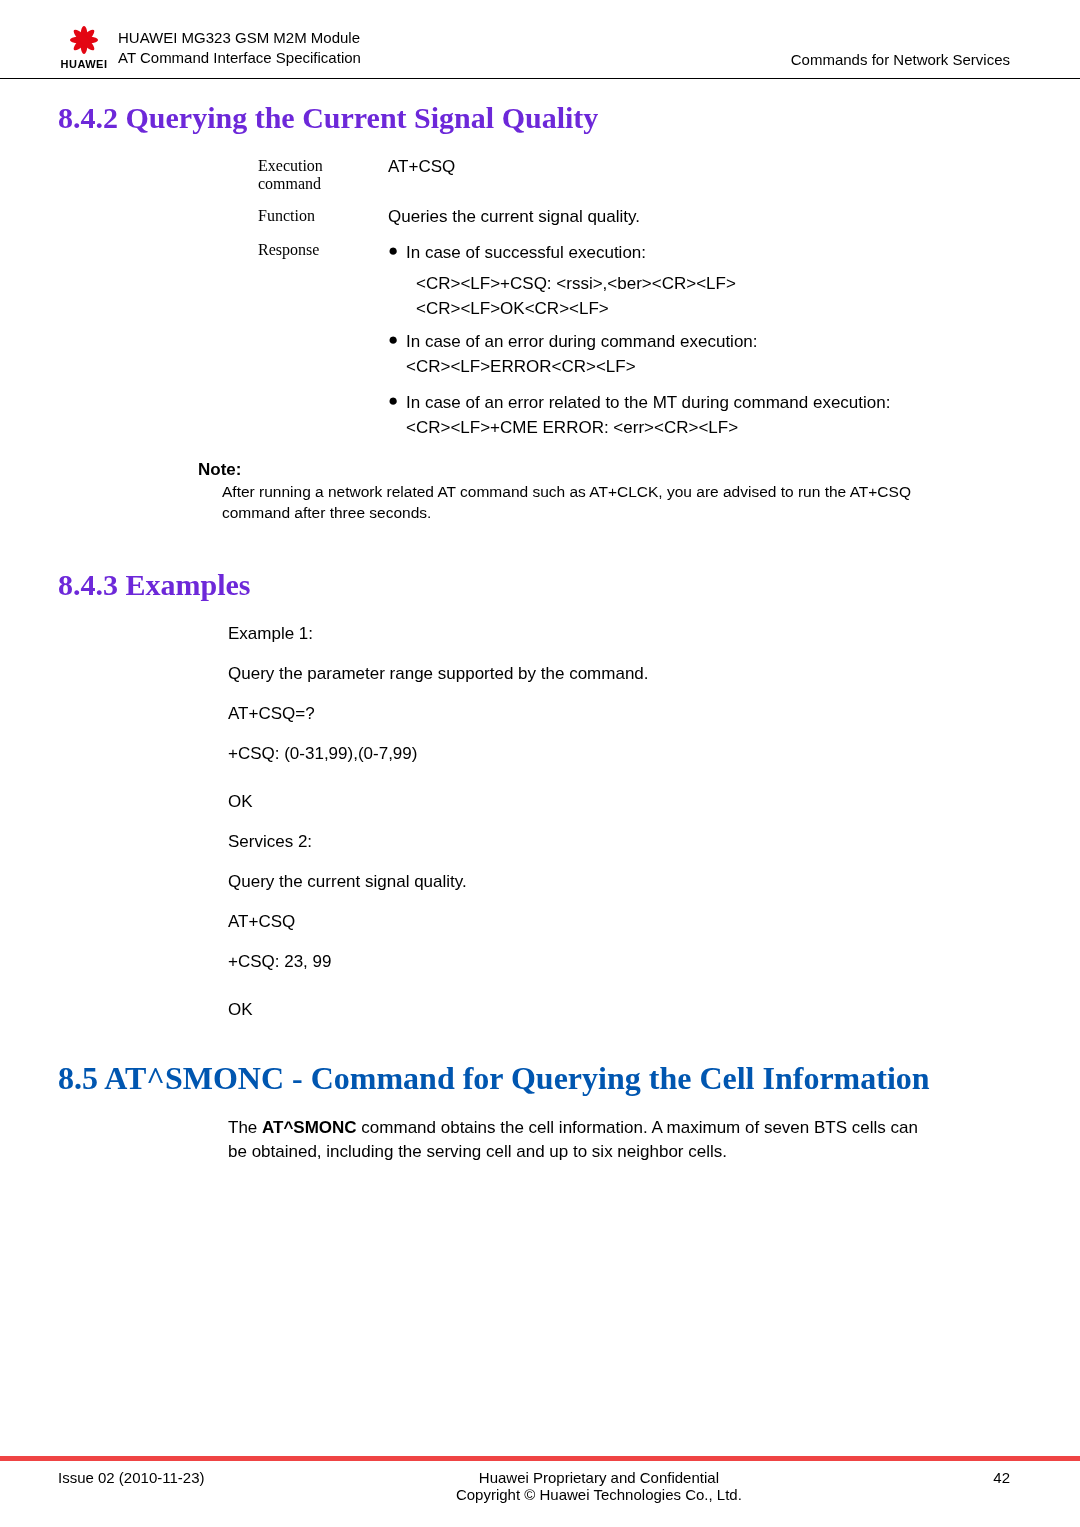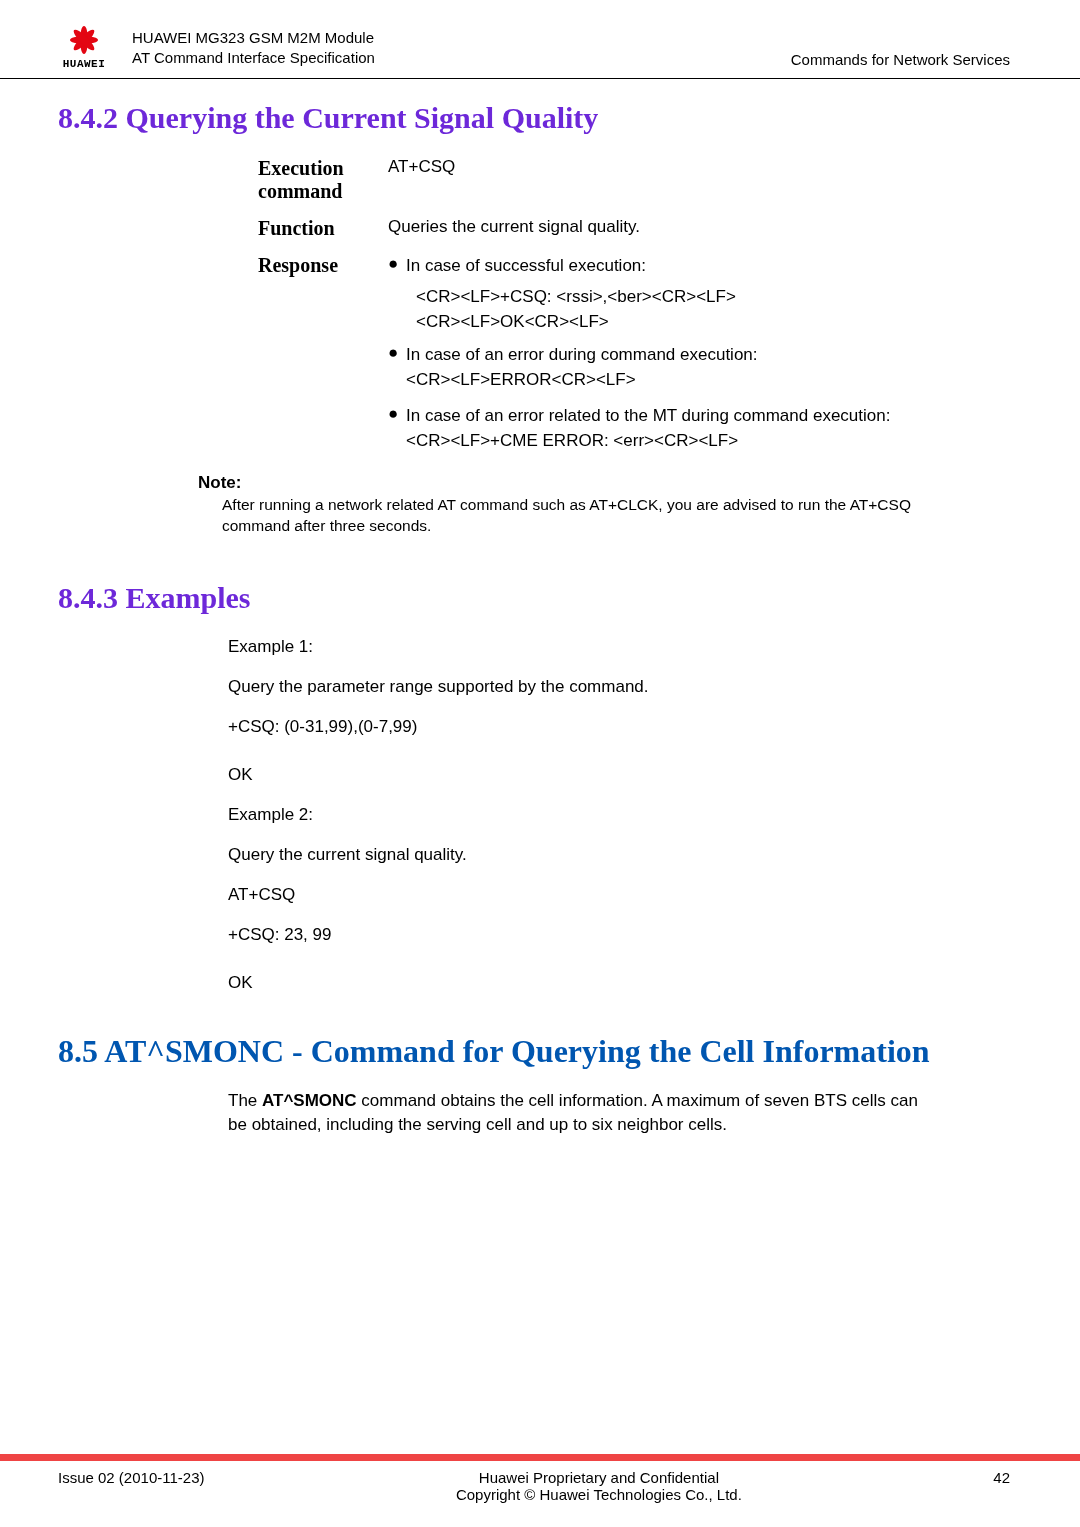--- a/index.html
+++ b/index.html
@@ -13,21 +13,21 @@
     font-size: 17px;
   }
   .header {
     display: flex;
     align-items: flex-end;
     justify-content: space-between;
     padding: 22px 70px 8px 58px;
     border-bottom: 1px solid #000;
   }
   .header-left { display: flex; align-items: flex-end; }
-  .huawei-logo { width: 52px; margin-right: 22px; font-family: Liberation Mono, monospace; }
+  .huawei-logo { width: 52px; margin-right: 8px; }
   .logo-petals { position: relative; width: 52px; height: 36px; }
   .logo-text { font-size: 11px; font-weight: bold; color: #000; letter-spacing: 0.5px; text-align: center; }
   .header-lines { font-size: 15px; line-height: 1.35; padding-bottom: 2px; }
   .header-right { font-size: 15px; padding-bottom: 2px; }
 
   .content { padding: 0 70px 0 58px; }
 
   .h2 {
     font-family: "Palatino Linotype", "Book Antiqua", Palatino, serif;
     color: #6d28d9;
@@ -44,22 +44,22 @@
     margin-top: 38px;
     margin-bottom: 18px;
     line-height: 1.25;
   }
 
   .deflist { margin-left: 200px; margin-right: 30px; }
   .defrow { display: flex; align-items: flex-start; margin-bottom: 14px; }
   .defrow .term {
     flex: 0 0 130px;
     font-family: "Palatino Linotype", "Book Antiqua", Palatino, serif;
-    font-weight: bold;
-    font-size: 20px;
+    font-weight: normal;
+    font-size: 16px;
   }
   .defrow .def { flex: 1; }
   .resp-bullets .bullet { display: flex; margin-bottom: 6px; }
   .resp-bullets .bullet .dot { flex: 0 0 18px; font-size: 17px; line-height: 1.2; }
   .resp-bullets .lines { line-height: 1.45; }
   .indent-line { padding-left: 28px; line-height: 1.45; margin-bottom: 1px; }
 
   .note-block { margin-left: 140px; margin-right: 60px; margin-top: 12px; }
   .note-label { font-weight: bold; font-size: 17px; margin-bottom: 2px; }
   .note-text { font-size: 15.5px; line-height: 1.35; padding-left: 24px; }
@@ -69,21 +69,21 @@
   .ex-spacer { height: 8px; }
 
   .smonc-body { margin-left: 170px; margin-right: 80px; font-size: 17px; line-height: 1.4; }
 
   .footer {
     position: absolute;
     bottom: 24px;
     left: 0;
     right: 0;
     padding: 8px 70px 0 58px;
-    border-top: 7px solid #ef4444;
+    border-top: 5px solid #ef4444;
     display: flex;
     align-items: flex-start;
     justify-content: space-between;
     font-size: 15px;
   }
   .footer-mid { text-align: center; flex: 1; }
 </style>
 </head>
 <body>
 
@@ -157,24 +157,25 @@
   <div class="note-block">
     <div class="note-label">Note:</div>
     <div class="note-text">After running a network related AT command such as AT+CLCK, you are advised to run the AT+CSQ command after three seconds.</div>
   </div>
 
   <div class="h2" style="margin-top:44px;">8.4.3 Examples</div>
 
   <div class="examples-body">
     <div class="ex-line">Example 1:</div>
     <div class="ex-line">Query the parameter range supported by the command.</div>
+    <div class="ex-line">AT+CSQ=?</div>
     <div class="ex-line">+CSQ: (0-31,99),(0-7,99)</div>
     <div class="ex-spacer"></div>
     <div class="ex-line">OK</div>
-    <div class="ex-line">Example 2:</div>
+    <div class="ex-line">Services 2:</div>
     <div class="ex-line">Query the current signal quality.</div>
     <div class="ex-line">AT+CSQ</div>
     <div class="ex-line">+CSQ: 23, 99</div>
     <div class="ex-spacer"></div>
     <div class="ex-line">OK</div>
   </div>
 
   <div class="h1">8.5 AT^SMONC - Command for Querying the Cell Information</div>
 
   <div class="smonc-body">

